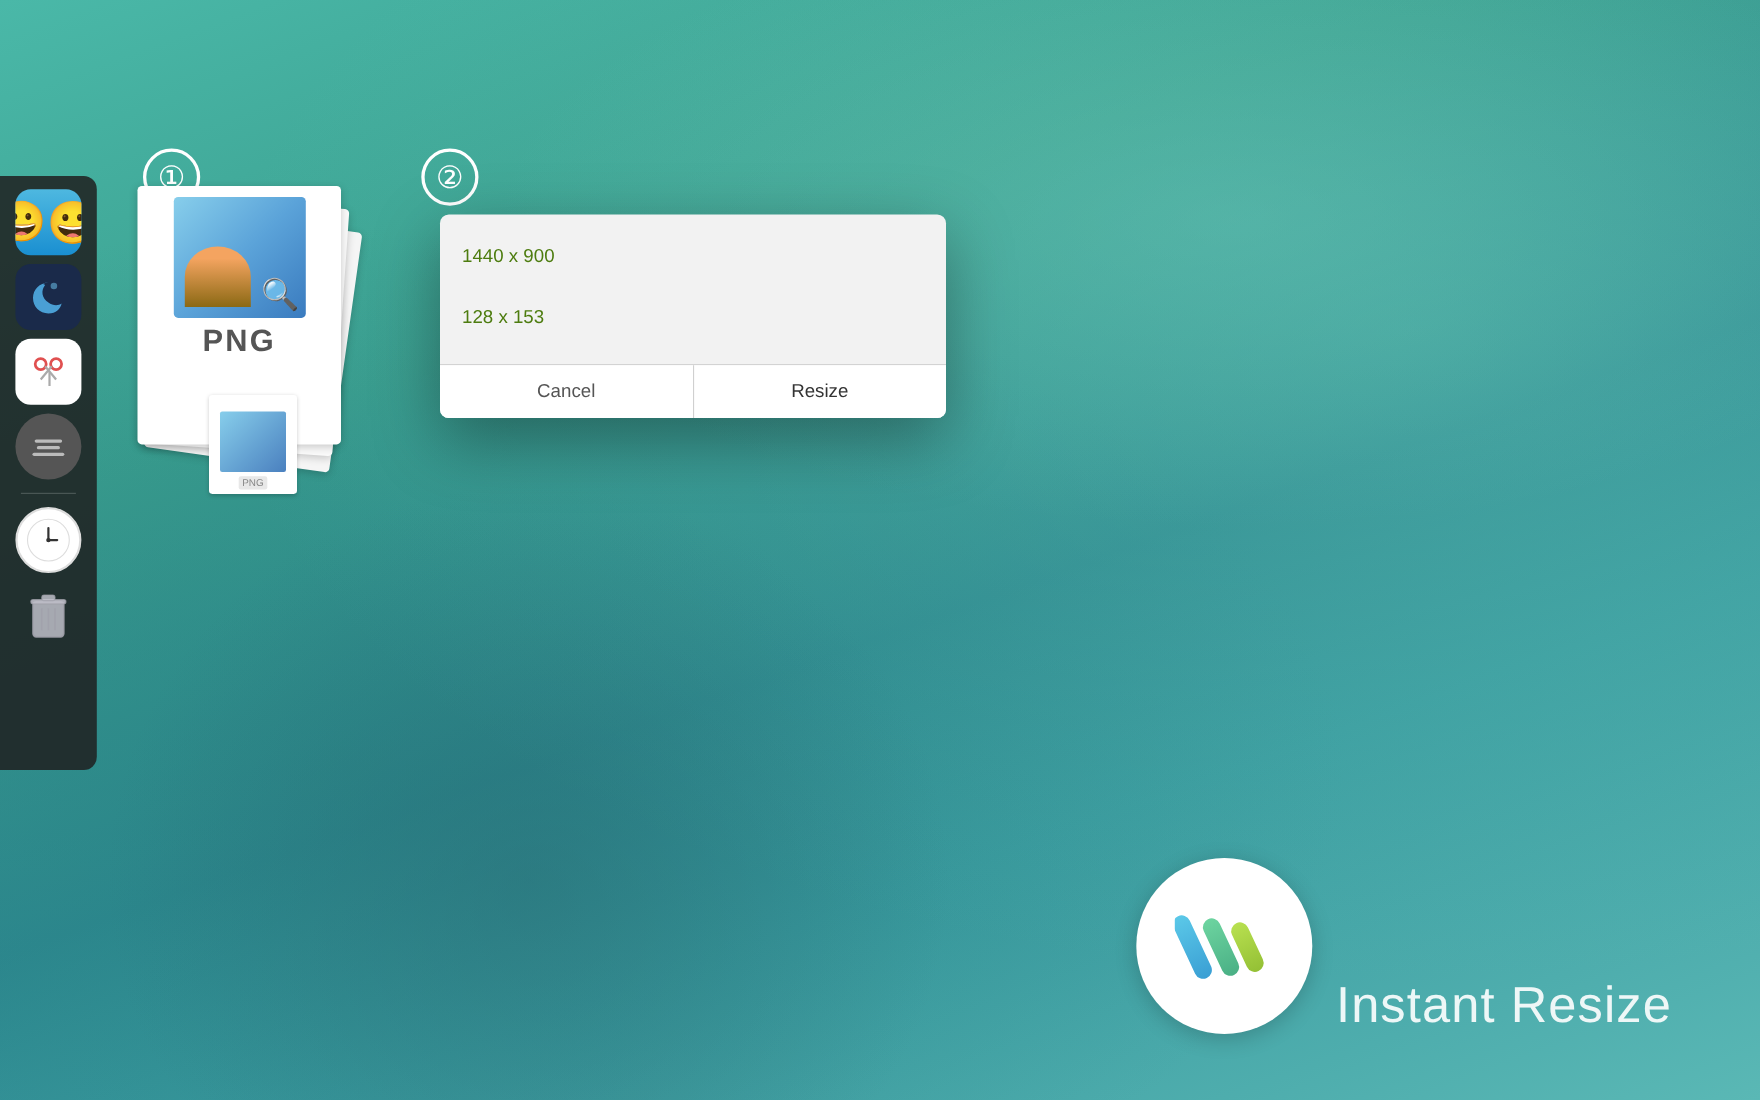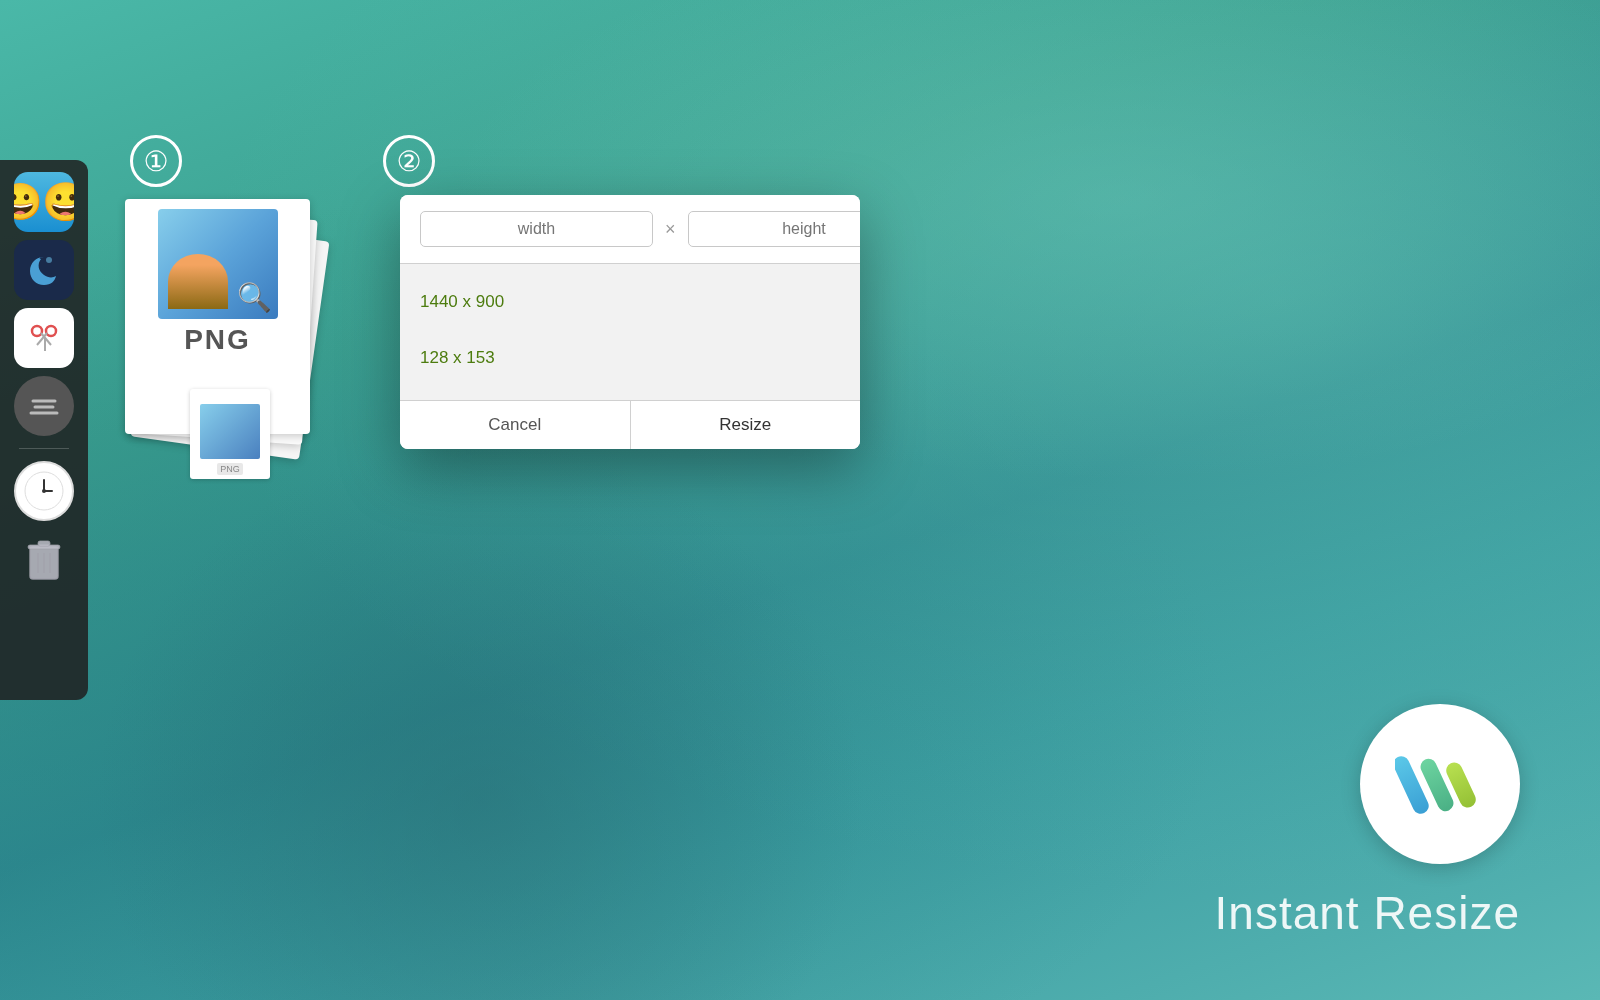--- a/index.html
+++ b/index.html
@@ -122,21 +122,21 @@
     }
 
     .step2 {
       top: 135px;
       left: 383px;
     }
 
     
     .png-files-stack {
       position: absolute;
-      top: 189px;
+      top: 159px;
       left: 110px;
       width: 220px;
       height: 290px;
       z-index: 10;
     }
 
     .file-card {
       position: absolute;
       background: white;
       border-radius: 4px;
@@ -320,21 +320,21 @@
       color: #333;
       border-left: 1px solid #d0d0d0;
     }
 
     
     .app-logo-container {
       position: absolute;
       bottom: 60px;
       right: 80px;
       display: flex;
-      flex-direction: column;
+      flex-direction: row;
       align-items: flex-end;
       gap: 22px;
       z-index: 10;
     }
 
     .app-circle {
       width: 160px;
       height: 160px;
       background: white;
       border-radius: 50%;
@@ -447,25 +447,20 @@
     <div class="file-label-png">PNG</div>
   </div>
   <div class="file-small">
     <div style="width:60px;height:55px;background:linear-gradient(135deg,#87ceeb,#4a80bf);border-radius:2px;margin-bottom:4px;"></div>
     <div class="file-small-label">PNG</div>
   </div>
 </div>
 
 <div class="dialog">
 
-  <div class="dialog-header">
-    <input class="dialog-input" type="text" placeholder="width" style="">
-    <span class="dialog-times">×</span>
-    <input class="dialog-input" type="text" placeholder="height" style="">
-  </div>
 
   <div class="dialog-body">
     <div class="size-row">
       <div class="size-option">1440 x 900</div>
     </div>
     <div class="size-row">
       <div class="size-option">128 x 153</div>
     </div>
   </div>
 

